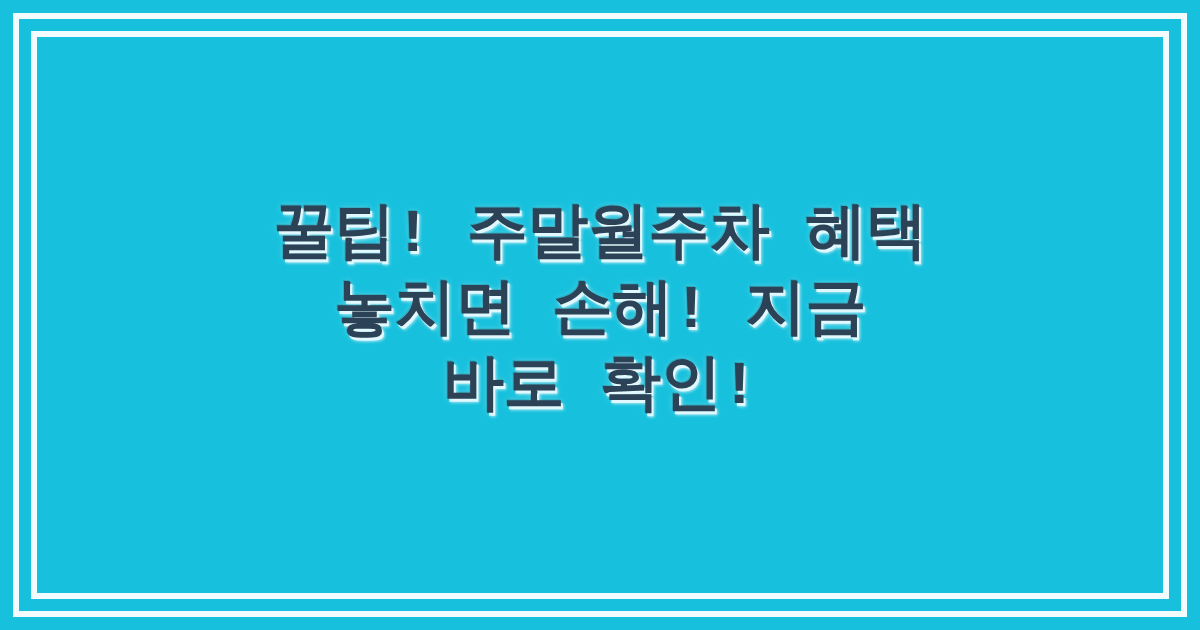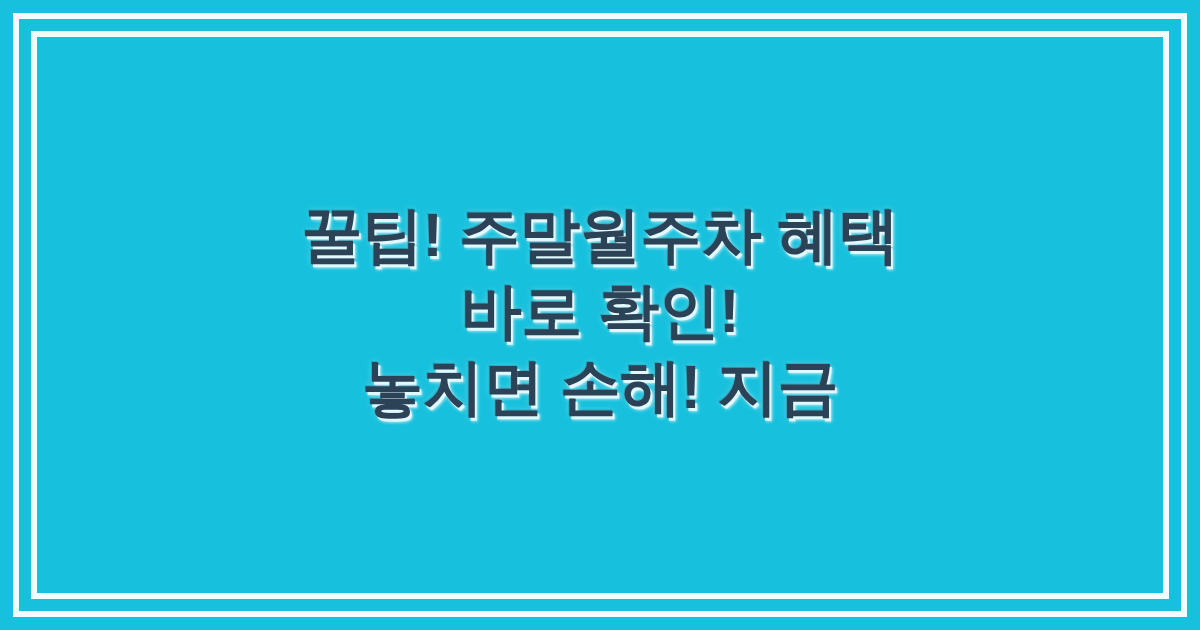--- a/index.html
+++ b/index.html
@@ -56,21 +56,21 @@
     position: relative;
     z-index: 2;
     width: 760px;
     text-align: center;
     margin-top: -8px;
   }
 
   .headline {
     margin: 0;
     color: #2c4256;
-    font-family: Liberation Sans, sans-serif;
+    font-family: Liberation Mono, monospace;
     font-weight: 700;
     font-size: 61px;
     line-height: 76px;
     letter-spacing: -0.5px;
     word-break: keep-all;
     text-shadow:
        2px  3px 0   rgba(236, 252, 255, 0.85),
        3px  4px 3px rgba(214, 245, 252, 0.70),
        0    0   6px rgba(255, 255, 255, 0.30),
       -1px -1px 0   rgba(18, 44, 66, 0.22);
@@ -84,18 +84,18 @@
 <body>
 
 <div class="card">
 
   <div class="frame-outer"></div>
   <div class="frame-inner"></div>
 
   <div class="headline-wrap">
     <h1 class="headline">
       <span class="line">꿀팁! 주말월주차 혜택</span>
+      <span class="line">놓치면 손해! 지금</span>
       <span class="line">바로 확인!</span>
-      <span class="line">놓치면 손해! 지금</span>
     </h1>
   </div>
 
 </div>
 
 </body></html>

